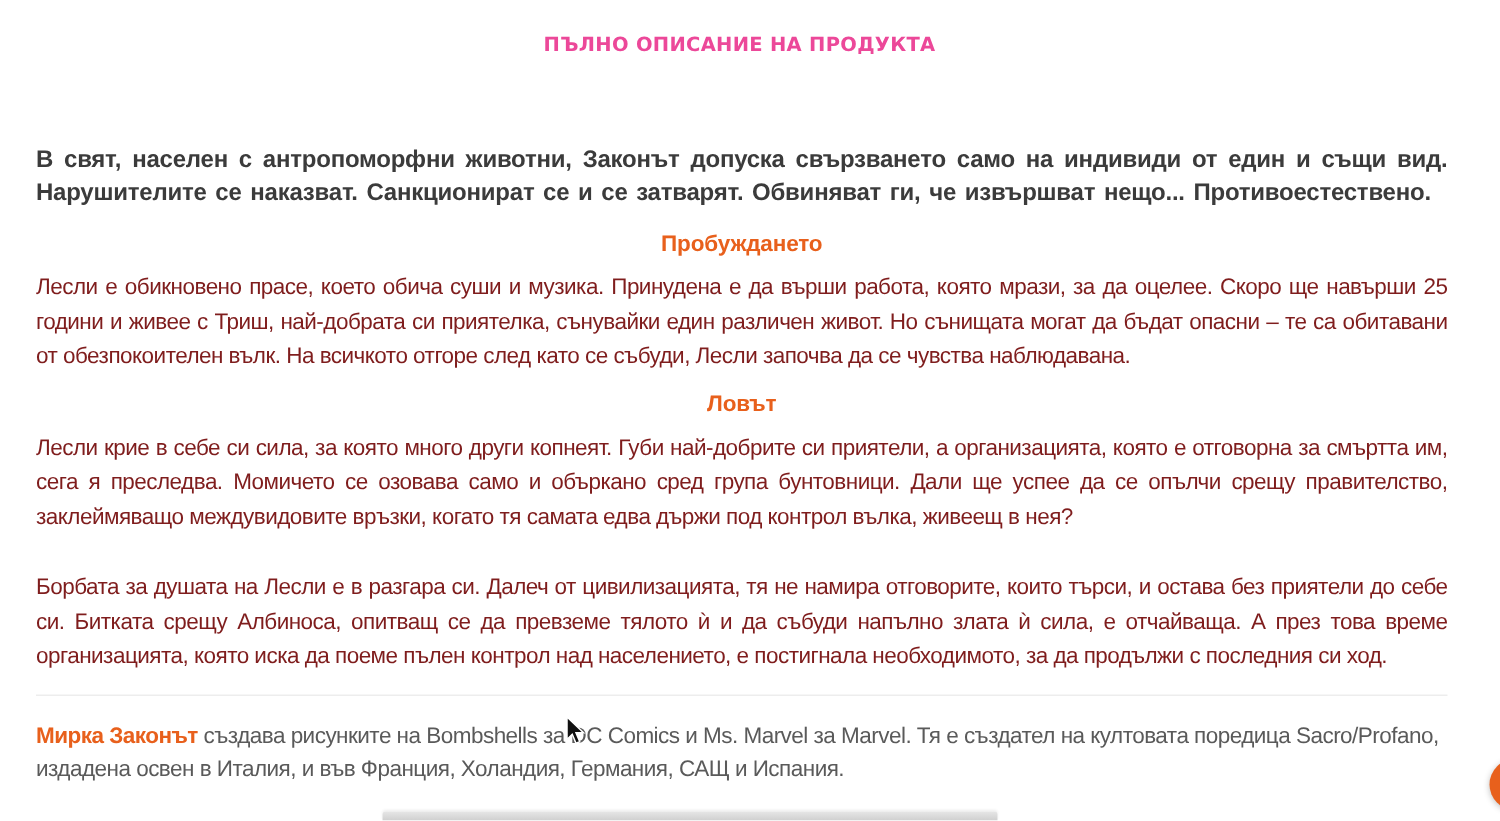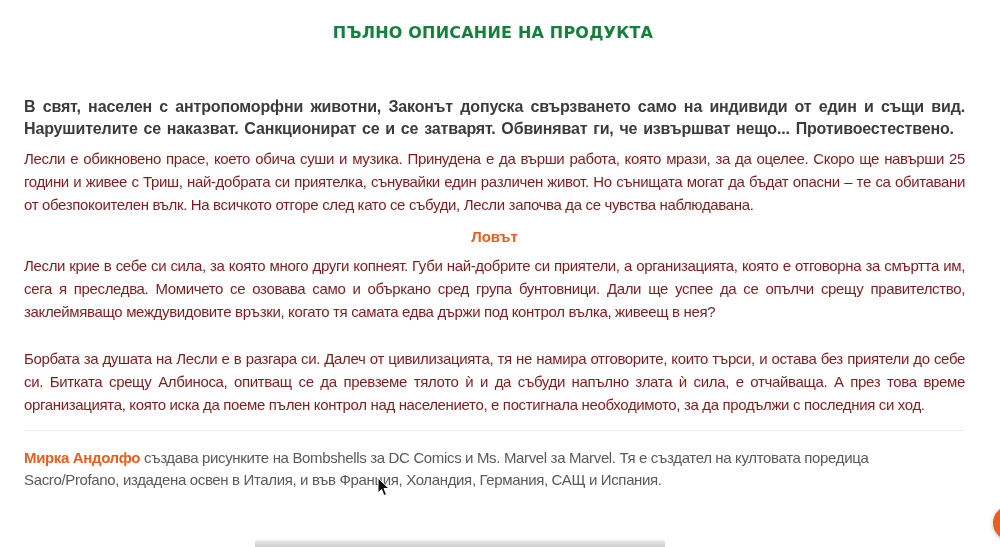--- a/index.html
+++ b/index.html
@@ -15,22 +15,22 @@
       color: #555555;
     }
     .page-title {
       position: absolute;
       top: 23px;
       left: 0;
       width: 986px;
       text-align: center;
       font-family: "DejaVu Sans", sans-serif;
       font-weight: bold;
-      font-size: 16px;
-      color: #15803d;
+      font-size: 13px;
+      color: #ec4899;
       letter-spacing: 0.2px;
     }
     .content {
       position: absolute;
       left: 24px;
       width: 941px;
       top: 96px;
     }
     .intro {
       font-family: "Liberation Sans", sans-serif;
@@ -112,30 +112,31 @@
     }
   </style>
 </head>
 <body>
 
 <h2 class="page-title">ПЪЛНО ОПИСАНИЕ НА ПРОДУКТА</h2>
 
 <div class="content">
   <p class="intro">В свят, населен с антропоморфни животни, Законът допуска свързването само на индивиди от един и същи вид. Нарушителите се наказват. Санкционират се и се затварят. Обвиняват ги, че извършват нещо... Противоестествено.</p>
 
+  <h3 class="section-heading h1">Пробуждането</h3>
   <p class="para p1">Лесли е обикновено прасе, което обича суши и музика. Принудена е да върши работа, която мрази, за да оцелее. Скоро ще навърши 25 години и живее с Триш, най-добрата си приятелка, сънувайки един различен живот. Но сънищата могат да бъдат опасни – те са обитавани от обезпокоителен вълк. На всичкото отгоре след като се събуди, Лесли започва да се чувства наблюдавана.</p>
 
   <h3 class="section-heading h2">Ловът</h3>
   <p class="para p2">Лесли крие в себе си сила, за която много други копнеят. Губи най-добрите си приятели, а организацията, която е отговорна за смъртта им, сега я преследва. Момичето се озовава само и объркано сред група бунтовници. Дали ще успее да се опълчи срещу правителство, заклеймяващо междувидовите връзки, когато тя самата едва държи под контрол вълка, живеещ в нея?</p>
 
   <p class="para p3">Борбата за душата на Лесли е в разгара си. Далеч от цивилизацията, тя не намира отговорите, които търси, и остава без приятели до себе си. Битката срещу Албиноса, опитващ се да превземе тялото ѝ и да събуди напълно злата ѝ сила, е отчайваща. А през това време организацията, която иска да поеме пълен контрол над населението, е постигнала необходимото, за да продължи с последния си ход.</p>
 
   <div class="divider"></div>
 
-  <p class="author-block"><span class="author-name">Мирка Андолфо</span><span> създава рисунките на Bombshells за DC Comics и Ms. Marvel за Marvel. Тя е създател на култовата поредица Sacro/Profano, издадена освен в Италия, и във Франция, Холандия, Германия, САЩ и Испания.</span></p>
+  <p class="author-block"><span class="author-name">Мирка Законът</span><span> създава рисунките на Bombshells за DC Comics и Ms. Marvel за Marvel. Тя е създател на култовата поредица Sacro/Profano, издадена освен в Италия, и във Франция, Холандия, Германия, САЩ и Испания.</span></p>
 </div>
 
 <div class="bottom-bar"></div>
 
 <div class="float-button"></div>
 
 <svg class="cursor" viewBox="0 0 14 20" xmlns="http://www.w3.org/2000/svg">
   <path d="M1 1 L1 16 L4.5 12.5 L7 18.5 L9.5 17.5 L7 11.5 L12 11.5 Z" fill="#111111" stroke="#ffffff" stroke-width="1"></path>
 </svg>
 

